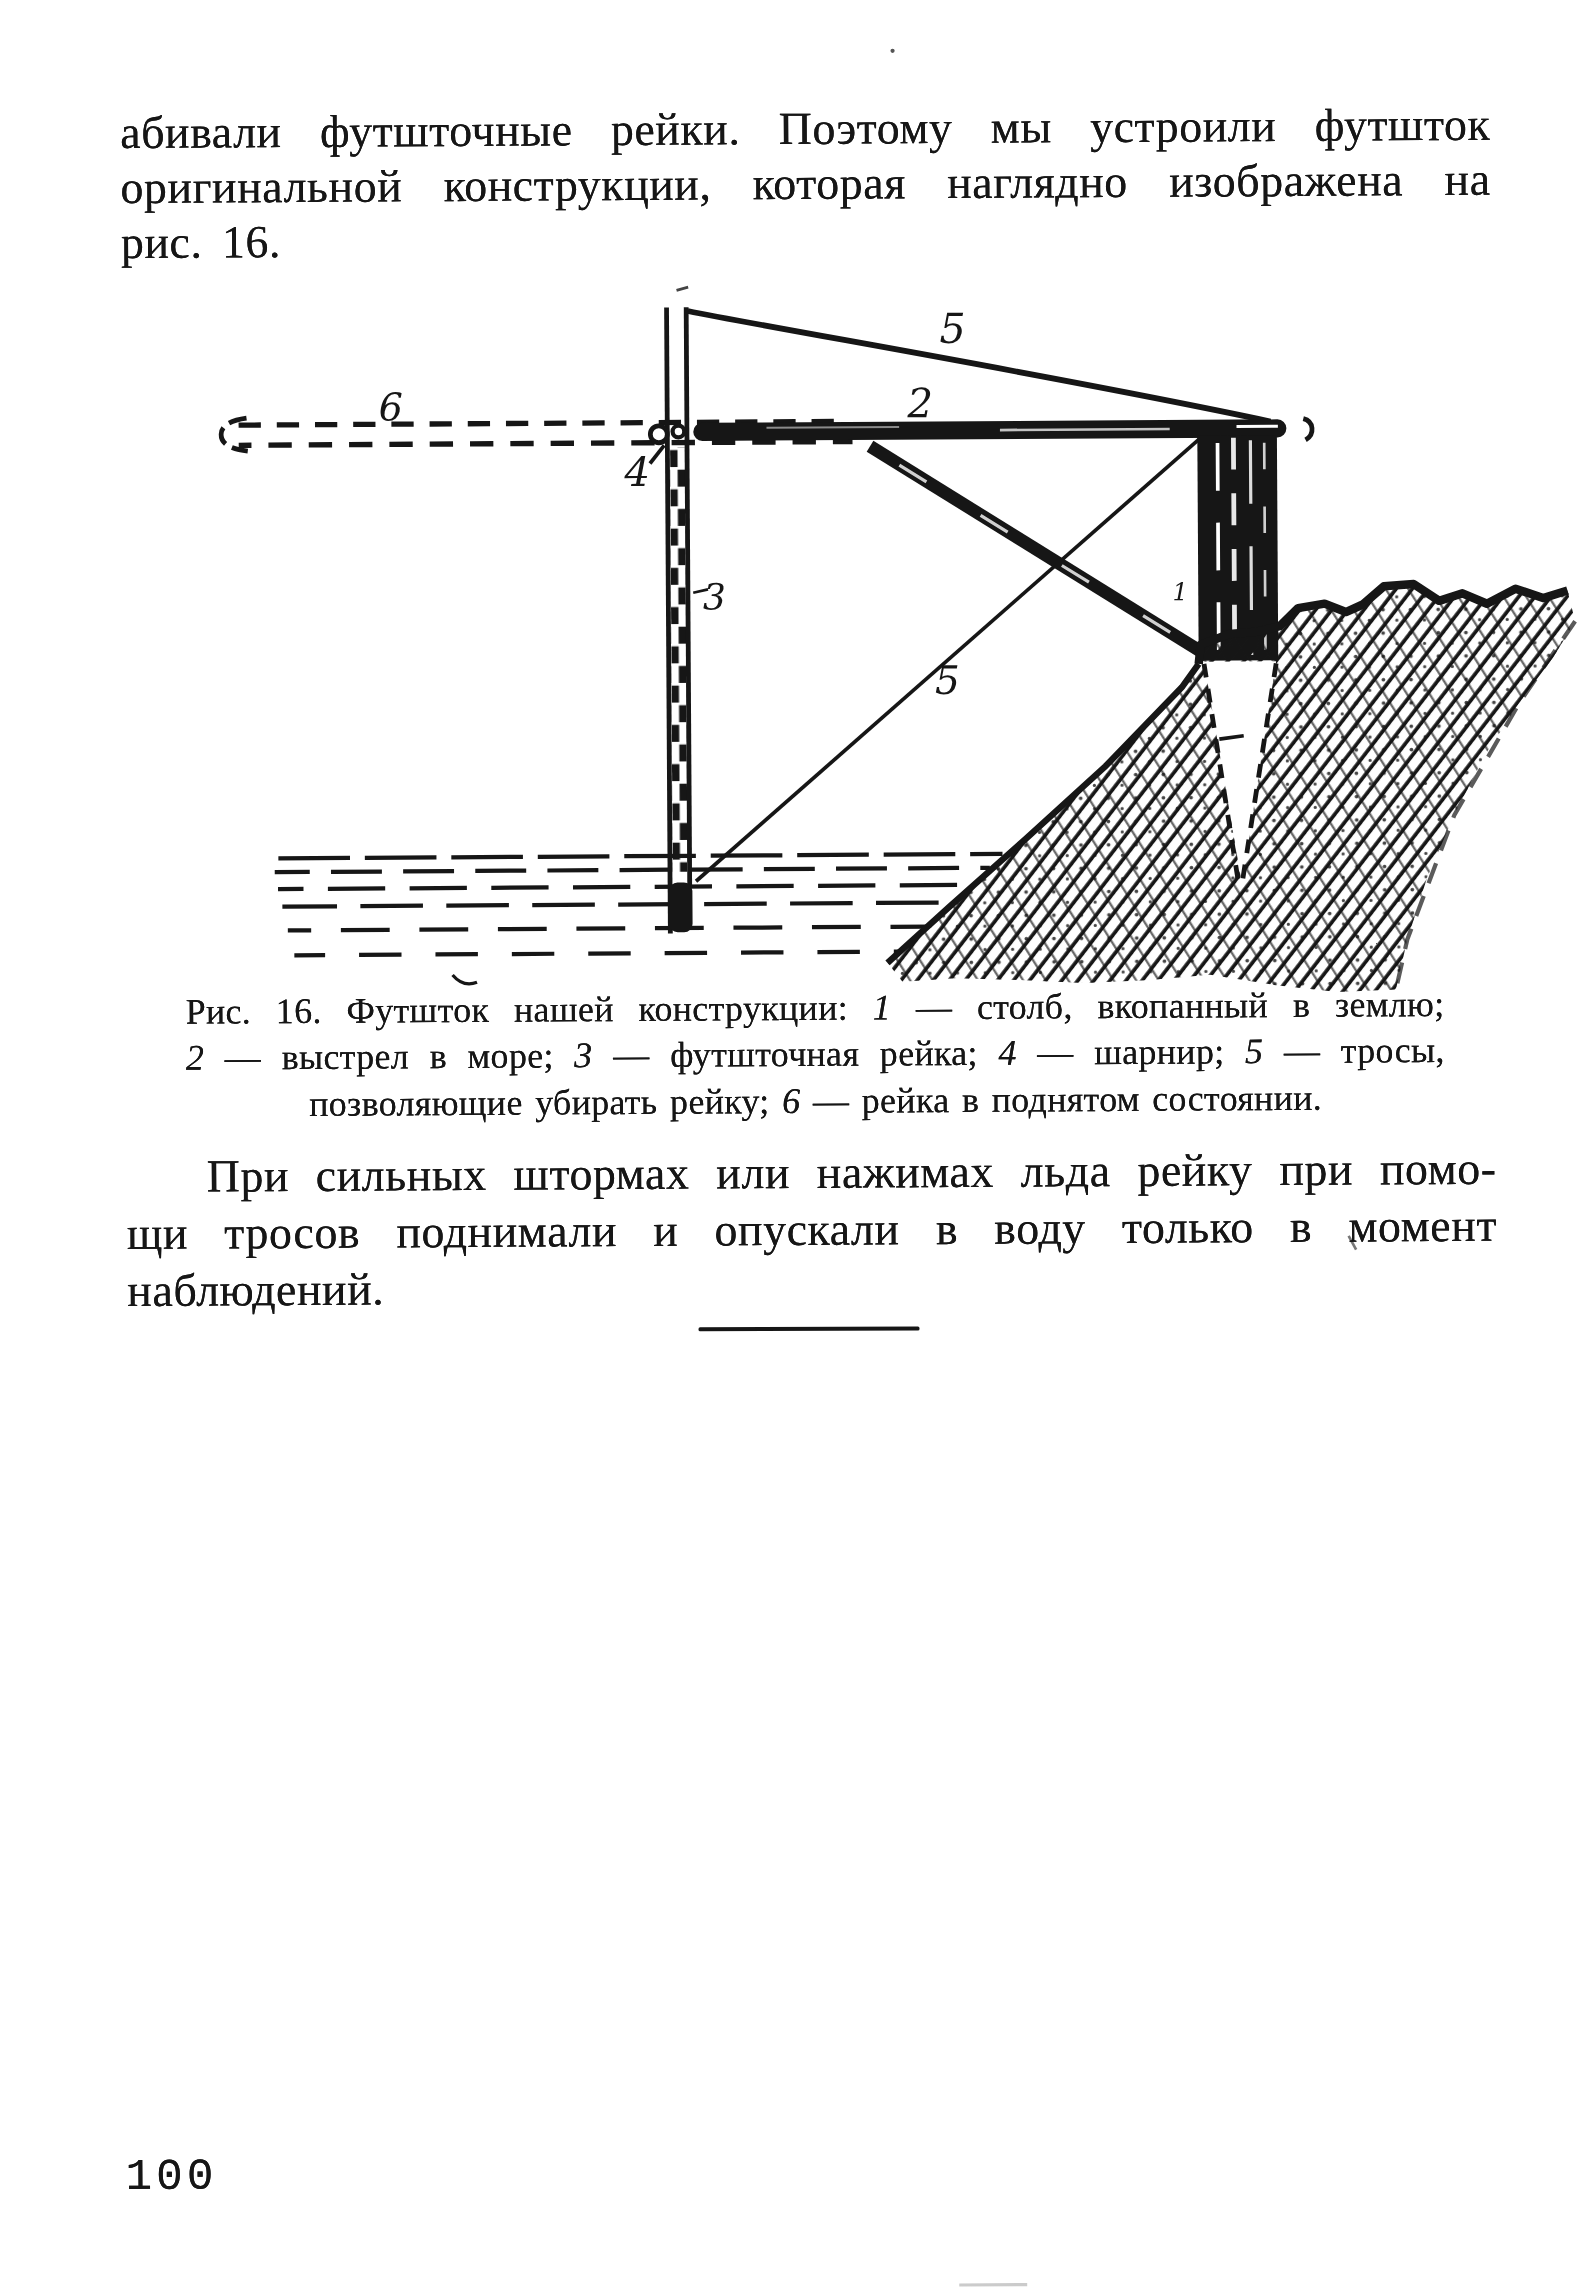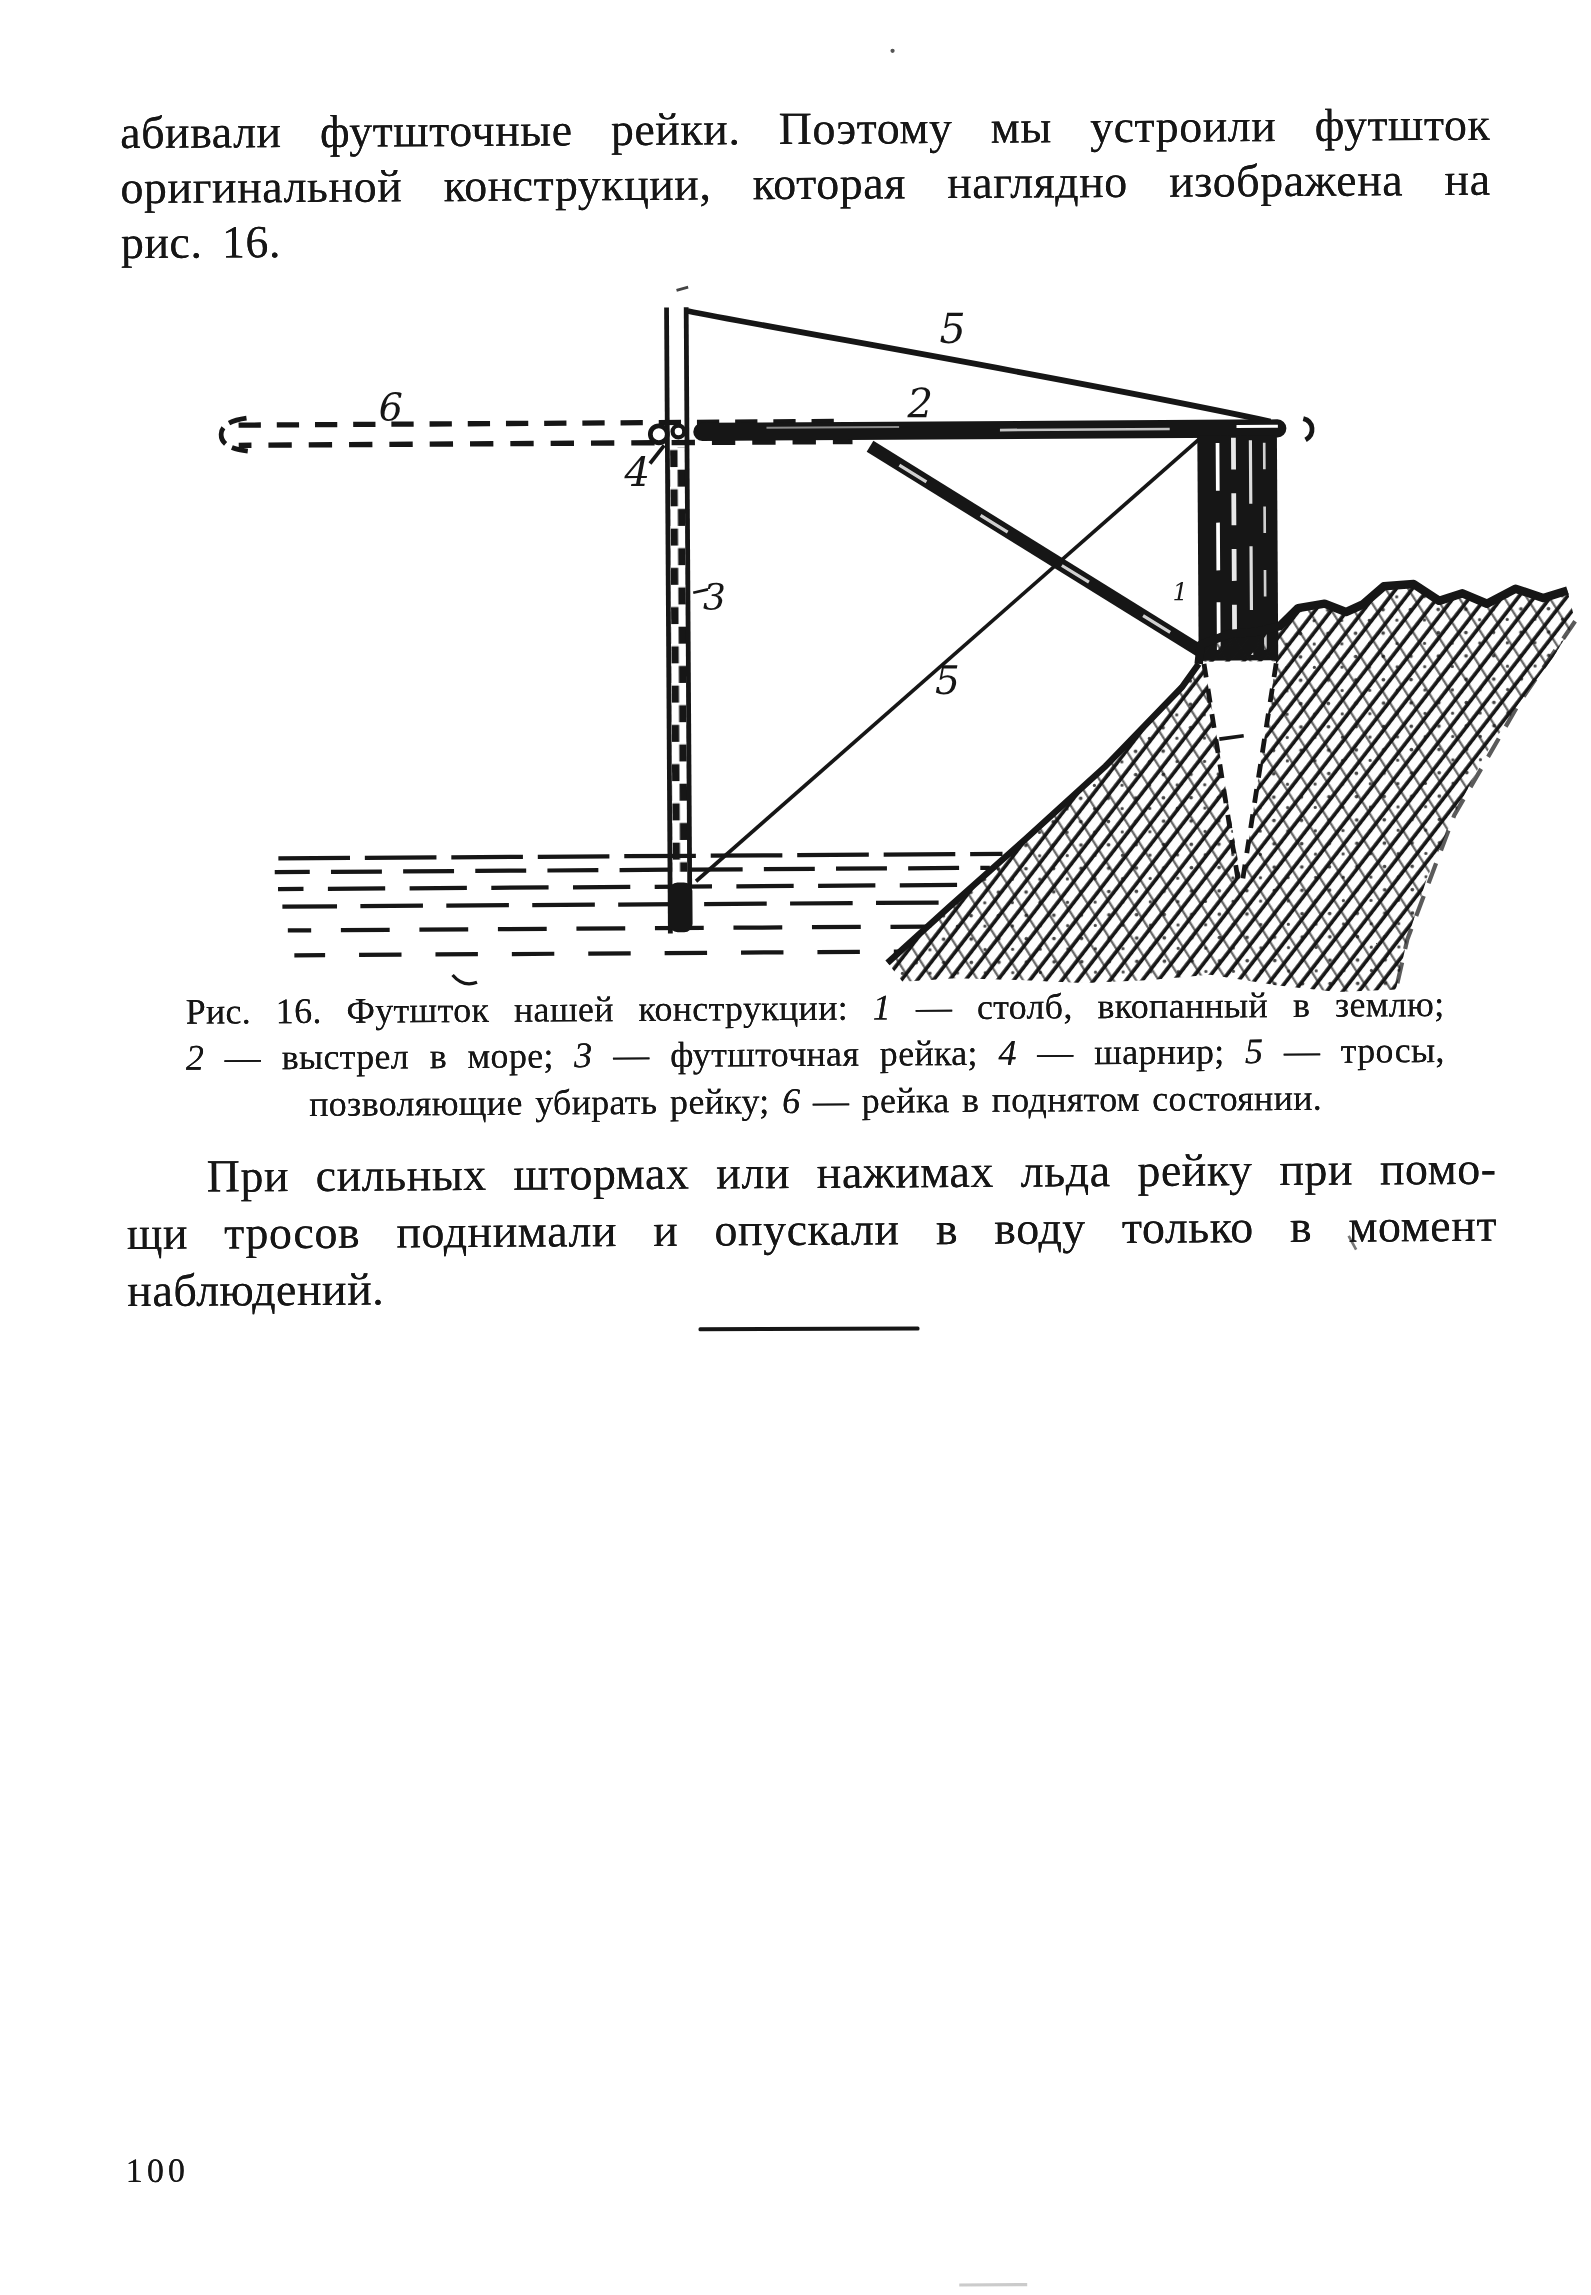--- a/index.html
+++ b/index.html
@@ -9,21 +9,21 @@
   .tline{position:absolute;white-space:nowrap;}
   .body-line{font-size:46px;line-height:1;letter-spacing:0.5px;word-spacing:7.4px;
              text-shadow:0 0 0.5px #161616;}
   .just{white-space:normal;text-align:justify;text-align-last:justify;}
   .cap-line{font-size:36px;line-height:1;letter-spacing:0.3px;word-spacing:3.2px;
             text-shadow:0 0 0.3px #161616;}
   .center{text-align:center;}
   .indent{text-indent:80px;}
   .it{font-style:italic;}
   .divider{position:absolute;background:#161616;border-radius:1.6px;transform:rotate(0.15deg);}
-  .pagenum{position:absolute;font-size:34px;letter-spacing:4.2px;text-shadow:0 0 0.5px #161616;}
+  .pagenum{position:absolute;font-size:44px;letter-spacing:4.2px;text-shadow:0 0 0.5px #161616;font-family:Liberation Mono, monospace;}
   svg{position:absolute;inset:0;}
   svg text{font-family:"DejaVu Serif","Liberation Serif",serif;font-style:italic;fill:#161616;}
 </style>
 </head>
 <body>
 
 <div class="sheet">
 
   <div class="tline body-line just" style="left:125px;top:106px;width:1370px;">абивали футшточные рейки. Поэтому мы устроили футшток</div>
   <div class="tline body-line just" style="left:125px;top:161px;width:1370px;">оригинальной конструкции, которая наглядно изображена на</div>

